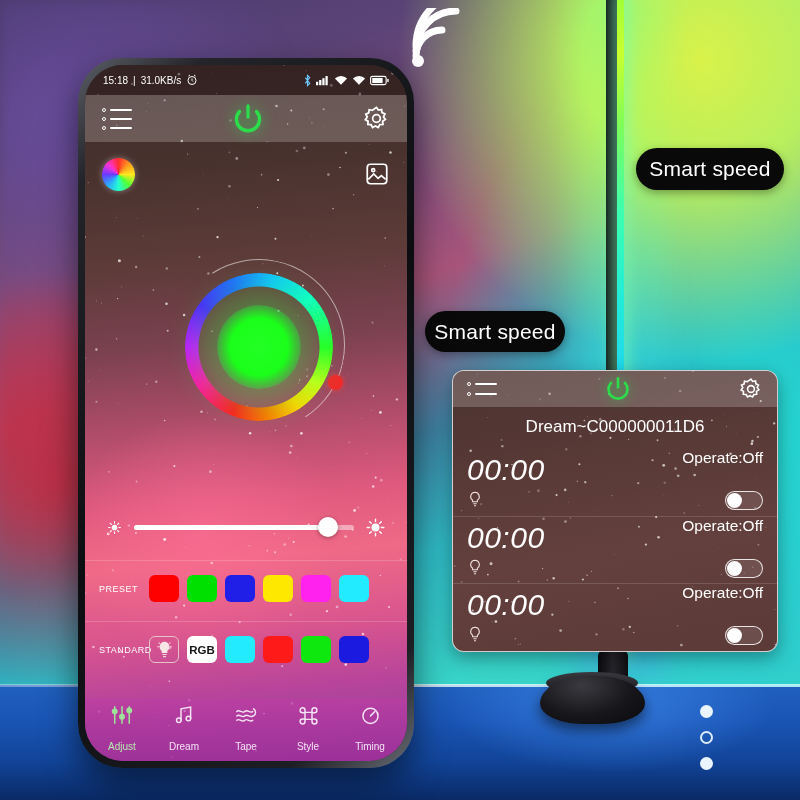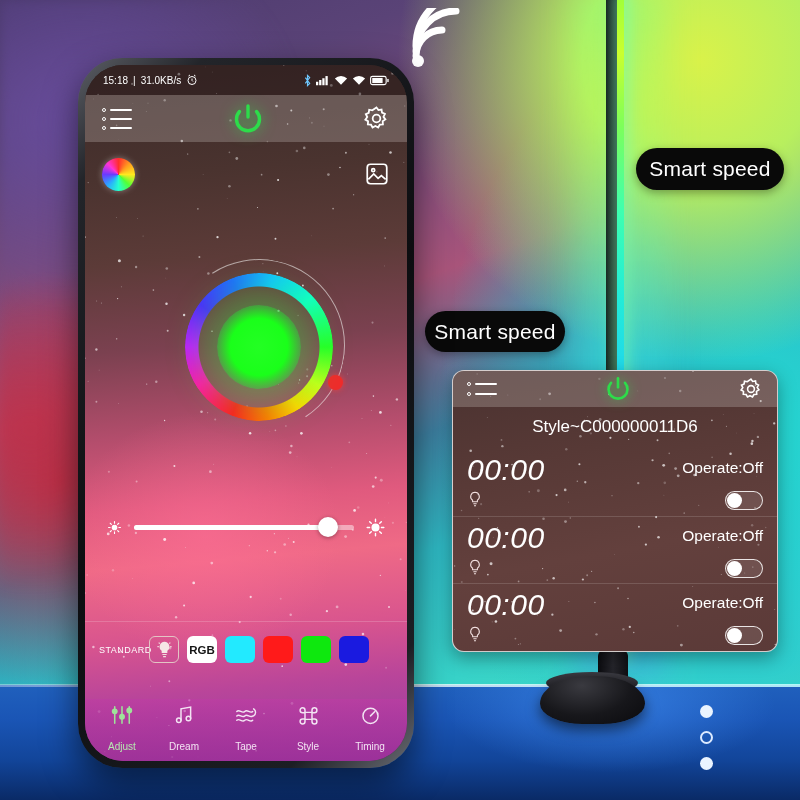--- a/index.html
+++ b/index.html
@@ -262,21 +262,21 @@
     border-top:1px solid rgba(255,255,255,.14);
   }
   #tp-row-0 { top:78px; border-top:none; }
   #tp-row-1 { top:145px; }
   #tp-row-2 { top:212px; }
   .tp-time {
     position:absolute; left:14px; top:4px; color:#fff;
     font-size:30px; letter-spacing:.5px;font-style:italic;
   }
   .tp-operate {
-    position:absolute; right:14px; top:10px; color:#fff; font-size:15.5px;
+    position:absolute; right:14px; top:0; color:#fff; font-size:15.5px;
   }
   .tp-toggle {
     position:absolute; right:14px; top:42px; width:38px; height:19px;
     border-radius:12px; border:1.4px solid rgba(255,255,255,.85);
     background:rgba(255,255,255,.10);
   }
   .tp-toggle::after {
     content:""; position:absolute; left:1px; top:1px;
     width:15px; height:15px; border-radius:50%; background:#fff;
   }
@@ -625,20 +625,31 @@
       <div id="bright-track">
         <div id="bright-fill"></div>
         <div id="bright-knob"></div>
       </div>
       <svg width="19" height="19" viewBox="0 0 24 24" fill="none" stroke="#fff" stroke-width="1.8" stroke-linecap="round">
         <circle cx="12" cy="12" r="4.2" fill="#fff"></circle>
         <path d="M12 1.5v3M12 19.5v3M1.5 12h3M19.5 12h3M4.6 4.6l2.1 2.1M17.3 17.3l2.1 2.1M19.4 4.6l-2.1 2.1M6.7 17.3l-2.1 2.1"></path>
       </svg>
     </div>
 
+    <div class="swatch-row" id="preset-row">
+      <div class="row-label">PRESET</div>
+      <div class="swatches">
+        <div class="sw" style="background:#ff0000"></div>
+        <div class="sw" style="background:#00e000"></div>
+        <div class="sw" style="background:#1f1fe8"></div>
+        <div class="sw" style="background:#ffe800"></div>
+        <div class="sw" style="background:#ff22ee"></div>
+        <div class="sw" style="background:#22eaff"></div>
+      </div>
+    </div>
 
     <div class="swatch-row" id="standard-row">
       <div class="row-label">STANDARD</div>
       <div class="swatches">
         <div class="sw sw-bulb">
           <svg width="17" height="19" viewBox="0 0 24 26" fill="none" stroke="#f2dede" stroke-width="1.6">
             <path d="M12 2a7 7 0 0 0-4 12.7V18h8v-3.3A7 7 0 0 0 12 2z" fill="#f6e6e6" stroke="none"></path>
             <path d="M9 20h6M10 23h4"></path>
             <path d="M4 3l1 2M20 3l-1 2M2 9h2M20 9h2"></path>
           </svg>
@@ -844,21 +855,21 @@
     <svg width="28" height="28" viewBox="0 0 34 34" fill="none" stroke="#2ddc4a" stroke-width="3.2" stroke-linecap="round" style="filter:drop-shadow(0 0 6px rgba(45,220,74,.8))">
       <path d="M8.5 9.5a11.5 11.5 0 1 0 17 0"></path>
         <path d="M17 4v11"></path>
     </svg>
     <svg width="24" height="24" viewBox="0 0 24 24" fill="none" stroke="#fff" stroke-width="1.6">
       <circle cx="12" cy="12" r="3.4"></circle>
       <path d="M12 2.2l1.7 2.3 2.8-.5.4 2.8 2.6 1.2-1.3 2.5 1.7 2.3-2.4 1.6.2 2.8-2.8.3-1.4 2.5-2.5-1.3-2.5 1.3-1.4-2.5-2.8-.3.2-2.8L2.1 13l1.7-2.3-1.3-2.5L5.1 7l.4-2.8 2.8.5z"></path>
     </svg>
   </div>
 
-  <div id="tp-title">Style~C000000011D6</div>
+  <div id="tp-title">Dream~C000000011D6</div>
 
   <div class="tp-row" id="tp-row-0">
     <div class="tp-time">00:00</div>
     <div class="tp-operate">Operate:Off</div>
     <div class="tp-toggle"></div>
     <svg class="tp-bulb" width="16" height="20" viewBox="0 0 24 26" fill="none" stroke="#f0dede" stroke-width="1.6">
       <path d="M12 3a6.5 6.5 0 0 0-3.6 11.9V17h7.2v-2.1A6.5 6.5 0 0 0 12 3z"></path>
         <path d="M9.5 20h5M10.5 23h3"></path>
     </svg>
   </div>

